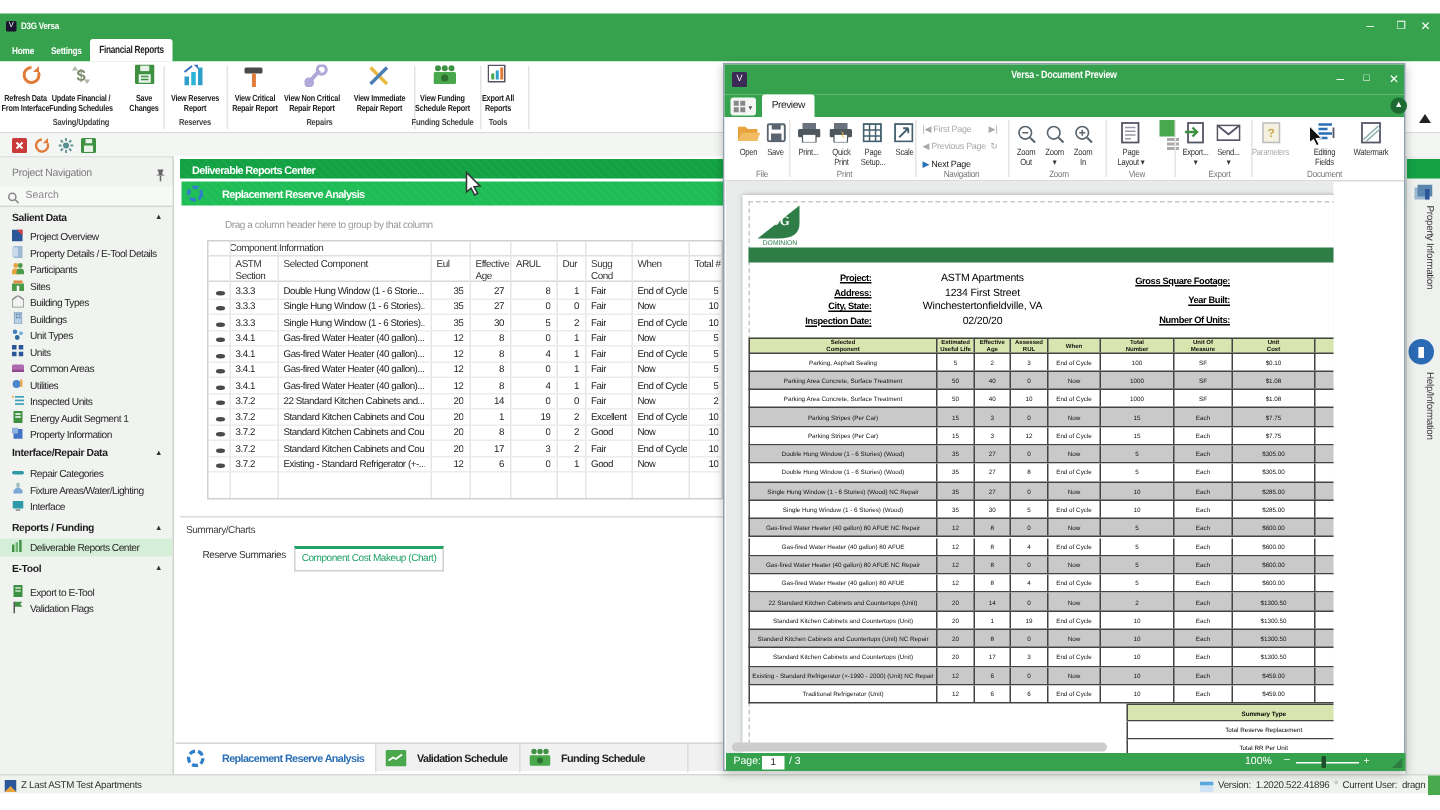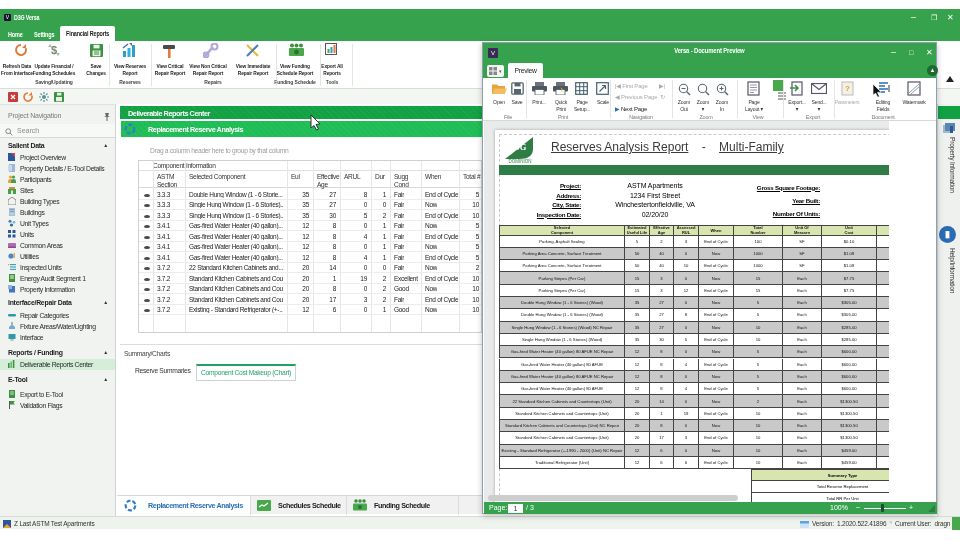--- a/index.html
+++ b/index.html
@@ -494,21 +494,21 @@
     <svg style="position:absolute;left:7px;top:3px" width="13" height="13">
           <circle cx="6.5" cy="6.5" r="4.8" fill="none" stroke="#2f7fc9" stroke-width="2.2" stroke-dasharray="4 2"></circle>
         </svg>
     <span style="position:absolute;left:31px;color:#2a6fb5">Replacement Reserve Analysis</span>
   </div>
   <div class="btab" style="left:134px;width:96px">
     <svg style="position:absolute;left:6px;top:4px" width="14" height="11">
           <rect width="14" height="11" rx="1" fill="#49a84c"></rect>
           <path d="M2 7l3-2 2 1 4-3" stroke="#fff" stroke-width="1.2" fill="none"></path>
         </svg>
-    <span style="position:absolute;left:27px;color:#222">Schedules Schedule</span>
+    <span style="position:absolute;left:27px;color:#222">Validation Schedule</span>
   </div>
   <div class="btab" style="left:230px;width:112px">
     <svg style="position:absolute;left:6px;top:3px" width="14" height="12">
           <circle cx="3" cy="2" r="1.8" fill="#3f9142"></circle>
           <circle cx="7" cy="2" r="1.8" fill="#3f9142"></circle>
           <circle cx="11" cy="2" r="1.8" fill="#3f9142"></circle>
           <rect x="0" y="4.5" width="14" height="7" rx="1" fill="#49a84c"></rect>
           <circle cx="7" cy="8" r="2" fill="#2d7030"></circle>
         </svg>
     <span style="position:absolute;left:27px;color:#222">Funding Schedule</span>
@@ -682,21 +682,20 @@
   <div id="pview">
     <div id="ppage">
 
       <div class="abs" style="left:4px;top:4px;right:4px;bottom:4px;border:1px dashed #c8c8c8"></div>
 
       <svg class="abs" style="left:8px;top:5px" width="34" height="30">
             <path d="M2 24 L30 2 L30 14 Q30 24 16 24 Z" fill="#2e7d46"></path>
             <text x="17" y="15" font-size="8.5" font-weight="bold" fill="#fff" text-anchor="middle" font-family="Liberation Serif">DG</text>
             <text x="17" y="28" font-size="4.5" fill="#2e7d46" text-anchor="middle">DOMINION</text>
           </svg>
-      <div class="abs" style="left:56px;top:10px;font-size:12px;color:#3a3a3a"><span style="text-decoration:underline">Reserves Analysis Report</span>&nbsp;&nbsp;&nbsp;&nbsp;-&nbsp;&nbsp;&nbsp;&nbsp;<span style="text-decoration:underline">Multi-Family</span></div>
       <div class="abs" style="left:4px;top:35px;width:432px;height:10px;background:#2e7d46"></div>
 
       <div class="abs" style="left:0;top:52px;width:86px;text-align:right;font-size:6.2px;letter-spacing:-.25px"><span class="ulbl">Project:</span></div>
       <div class="abs" style="left:0;top:61.5px;width:86px;text-align:right;font-size:6.2px;letter-spacing:-.25px"><span class="ulbl">Address:</span></div>
       <div class="abs" style="left:0;top:71px;width:86px;text-align:right;font-size:6.2px;letter-spacing:-.25px"><span class="ulbl">City, State:</span></div>
       <div class="abs" style="left:0;top:80.5px;width:86px;text-align:right;font-size:6.2px;letter-spacing:-.25px"><span class="ulbl">Inspection Date:</span></div>
       <div class="abs" style="left:110px;top:52px;width:100px;text-align:center;font-size:7px;letter-spacing:-.1px">ASTM Apartments</div>
       <div class="abs" style="left:110px;top:61.5px;width:100px;text-align:center;font-size:7px;letter-spacing:-.1px">1234 First Street</div>
       <div class="abs" style="left:110px;top:71px;width:100px;text-align:center;font-size:7px;letter-spacing:-.1px">Winchestertonfieldville, VA</div>
       <div class="abs" style="left:110px;top:80.5px;width:100px;text-align:center;font-size:7px;letter-spacing:-.1px">02/20/20</div>

